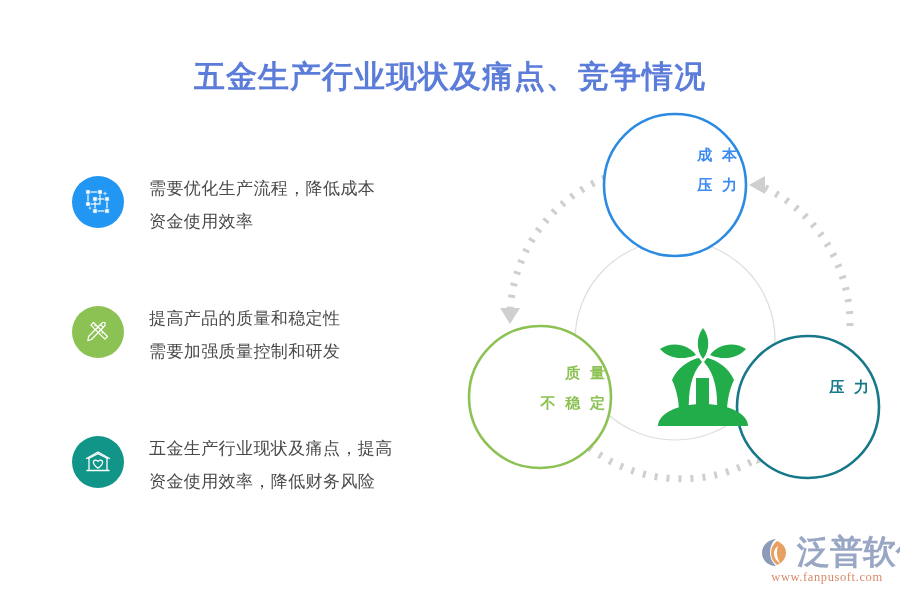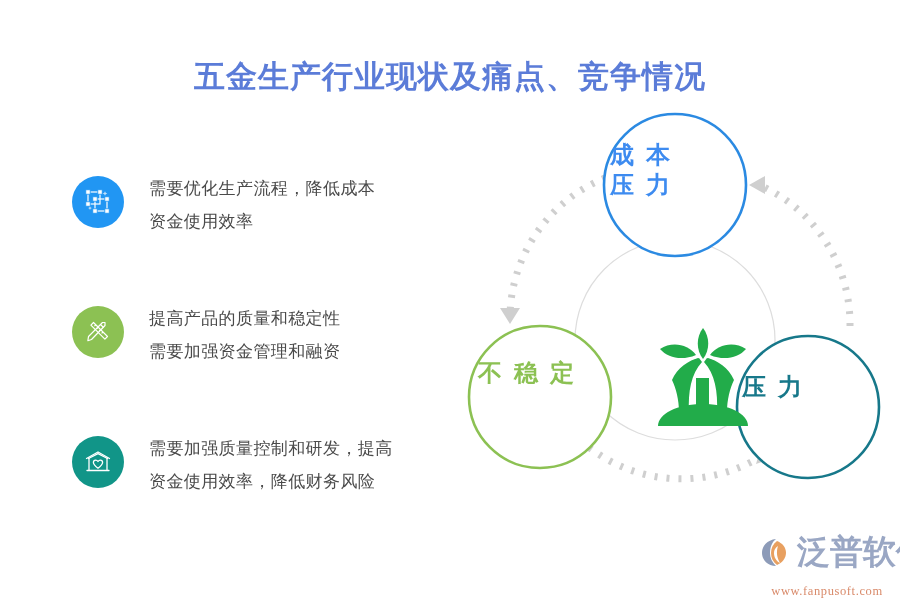--- a/index.html
+++ b/index.html
@@ -78,22 +78,22 @@
   #diagram {
     position: absolute;
     left: 460px;
     top: 100px;
     width: 440px;
     height: 420px;
   }
   #diagram svg { display: block; }
   .node-label {
     position: absolute;
-    text-align: left;
-    font-size: 24px;
+    text-align: right;
+    font-size: 15px;
     line-height: 30px;
     font-weight: bold;
     letter-spacing: 3px;
     font-family: "Liberation Serif", "DejaVu Serif", serif;
     pointer-events: none;
     white-space: nowrap;
   }
   #label-cost   { left: 150px; top: 40px;  width: 130px; color: #3d8bf0; }
   #label-qual   { left: 18px;  top: 258px; width: 130px; color: #8cc153; }
   #label-fund   { left: 282px; top: 272px; width: 130px; color: #17788a; }
@@ -120,21 +120,21 @@
   }
   #logo-name {
     font-size: 33px;
     font-weight: bold;
     color: #9aa7c4;
     letter-spacing: 0px;
     font-family: "Liberation Serif", "DejaVu Serif", serif;
     white-space: nowrap;
   }
   #logo-url {
-    margin-top: 15px;
+    margin-top: 1px;
     font-size: 12.5px;
     color: #d98a6a;
     letter-spacing: 0.6px;
     font-family: "Liberation Serif", "DejaVu Serif", serif;
     white-space: nowrap;
     text-align: center;
     width: 130px;
   }
 </style>
 </head>
@@ -180,38 +180,38 @@
           <g fill="none" stroke="#ffffff" stroke-width="1.2" stroke-linejoin="round">
             <path d="M5.5 19.5 L19.5 5.5 l2.5 0 l0 3 L8.5 22.5 l-3.6 1.2 z"></path>
             <path d="M17.5 7.5 l3 3"></path>
             <path d="M10.5 5.5 l14 14 l-2.6 2.6 l-14 -14 z"></path>
             <path d="M12.8 7.8 l-1.4 1.4 M15.2 10.2 l-1.4 1.4 M17.6 12.6 l-1.4 1.4 M20 15 l-1.4 1.4"></path>
           </g>
         </svg>
       </div>
       <div class="bullet-text">
         <span>提高产品的质量和稳定性</span>
-        <span class="l2">需要加强资金管理和融资</span>
+        <span class="l2">需要加强质量控制和研发</span>
       </div>
     </div>
 
     <div class="bullet-row">
       <div class="bullet-icon" style="background:#119588">
         <svg width="30" height="30" viewBox="0 0 30 30">
           <g fill="none" stroke="#ffffff" stroke-width="1.3" stroke-linejoin="round" stroke-linecap="round">
             <path d="M3.5 11.5 L15 5 L26.5 11.5"></path>
             <path d="M5.5 11.5 L15 6.6 L24.5 11.5"></path>
             <path d="M6 11.5 V23 M24 11.5 V23"></path>
             <path d="M4 23.5 H26"></path>
             <path d="M15 21.2 c-3.2-2.4-4.6-4-4.6-5.7 0-1.4 1.1-2.4 2.3-2.4 1 0 1.8.6 2.3 1.4 .5-.8 1.3-1.4 2.3-1.4 1.2 0 2.3 1 2.3 2.4 0 1.7-1.4 3.3-4.6 5.7z"></path>
           </g>
         </svg>
       </div>
       <div class="bullet-text">
-        <span>需要加强质量控制和研发，提高</span>
+        <span>五金生产行业现状及痛点，提高</span>
         <span class="l2">资金使用效率，降低财务风险</span>
       </div>
     </div>
 
   </div>
 
   <div id="diagram">
     <svg width="440" height="420" viewBox="0 0 440 420">
 
       <circle cx="215" cy="240" r="100" fill="none" stroke="#dddddd" stroke-width="1.2"></circle>
@@ -240,20 +240,21 @@
         <path d="M236 278 h 13 v 40 h -13 z"></path>
         <path d="M198 326 c 0 -12 19 -22 45 -22 c 26 0 45 10 45 22 z"></path>
       </g>
     </svg>
 
     <div class="node-label" id="label-cost">
       <span>成 本</span>
       <span>压 力</span>
     </div>
     <div class="node-label" id="label-qual">
+      <span>质 量</span>
       <span>不 稳 定</span>
     </div>
     <div class="node-label" id="label-fund">
       <span>压 力</span>
     </div>
   </div>
 
   <div id="logo">
     <div id="logo-row">
       <svg id="logo-mark" viewBox="0 0 32 30">

